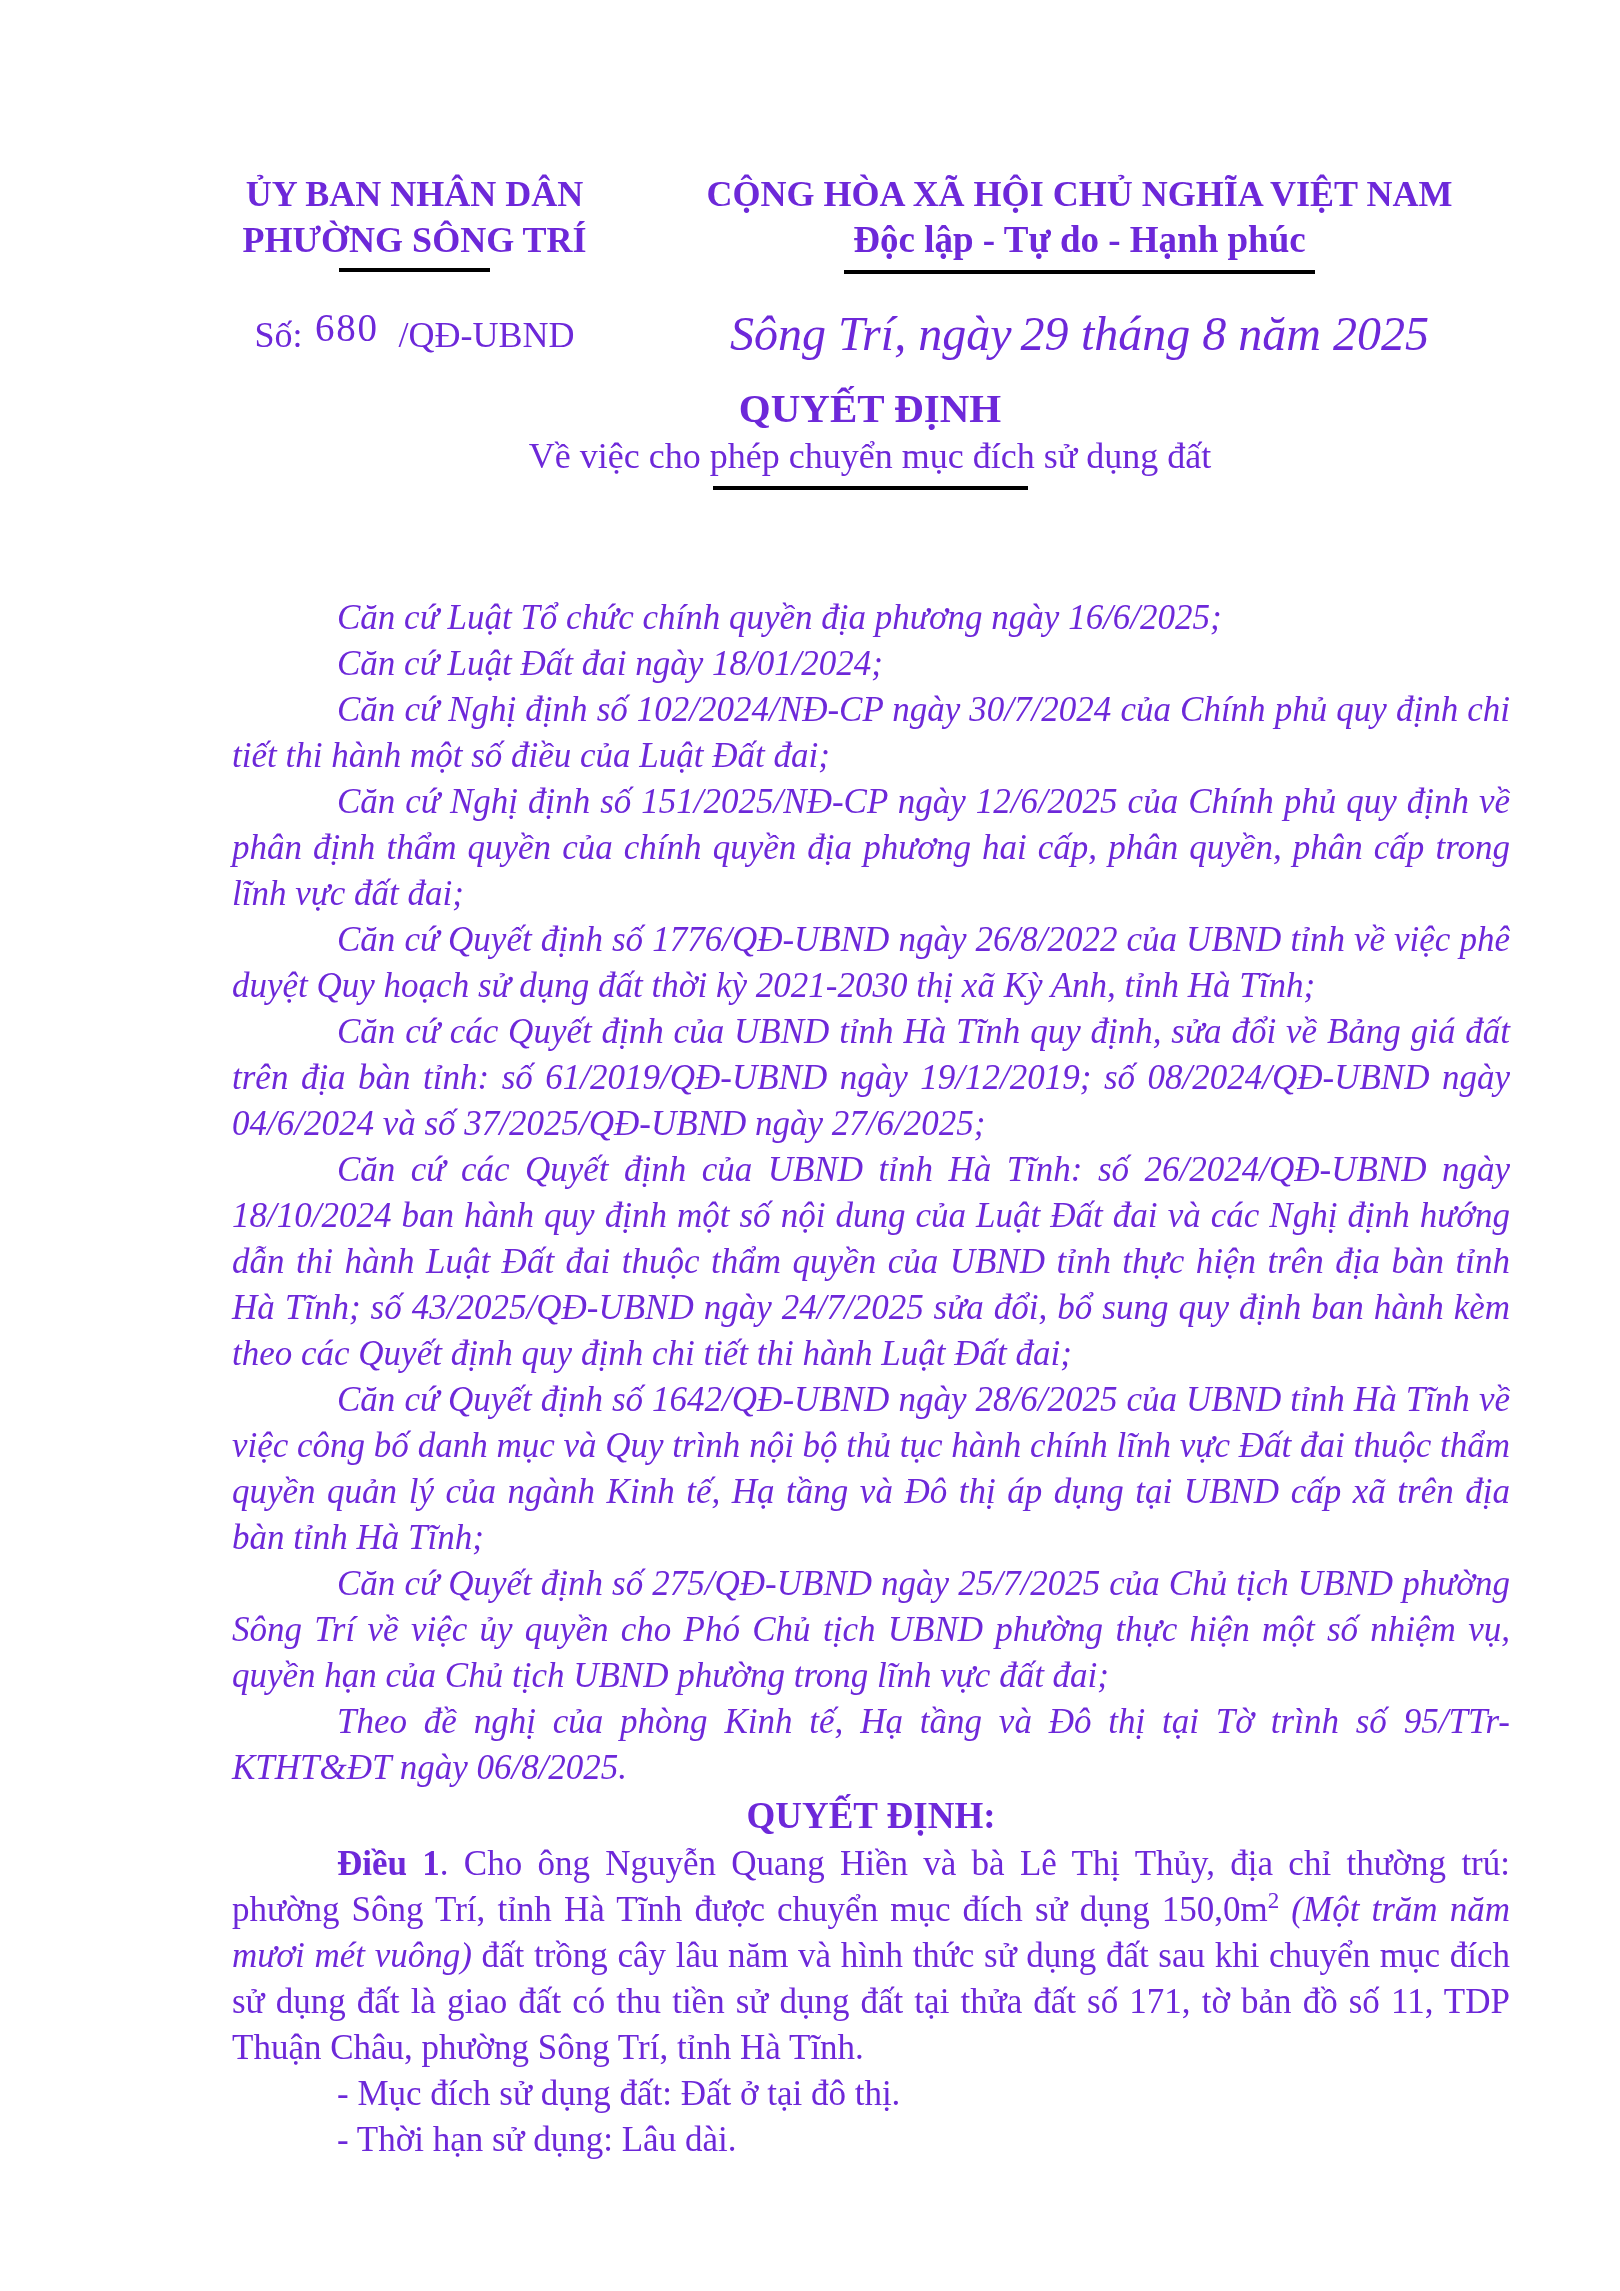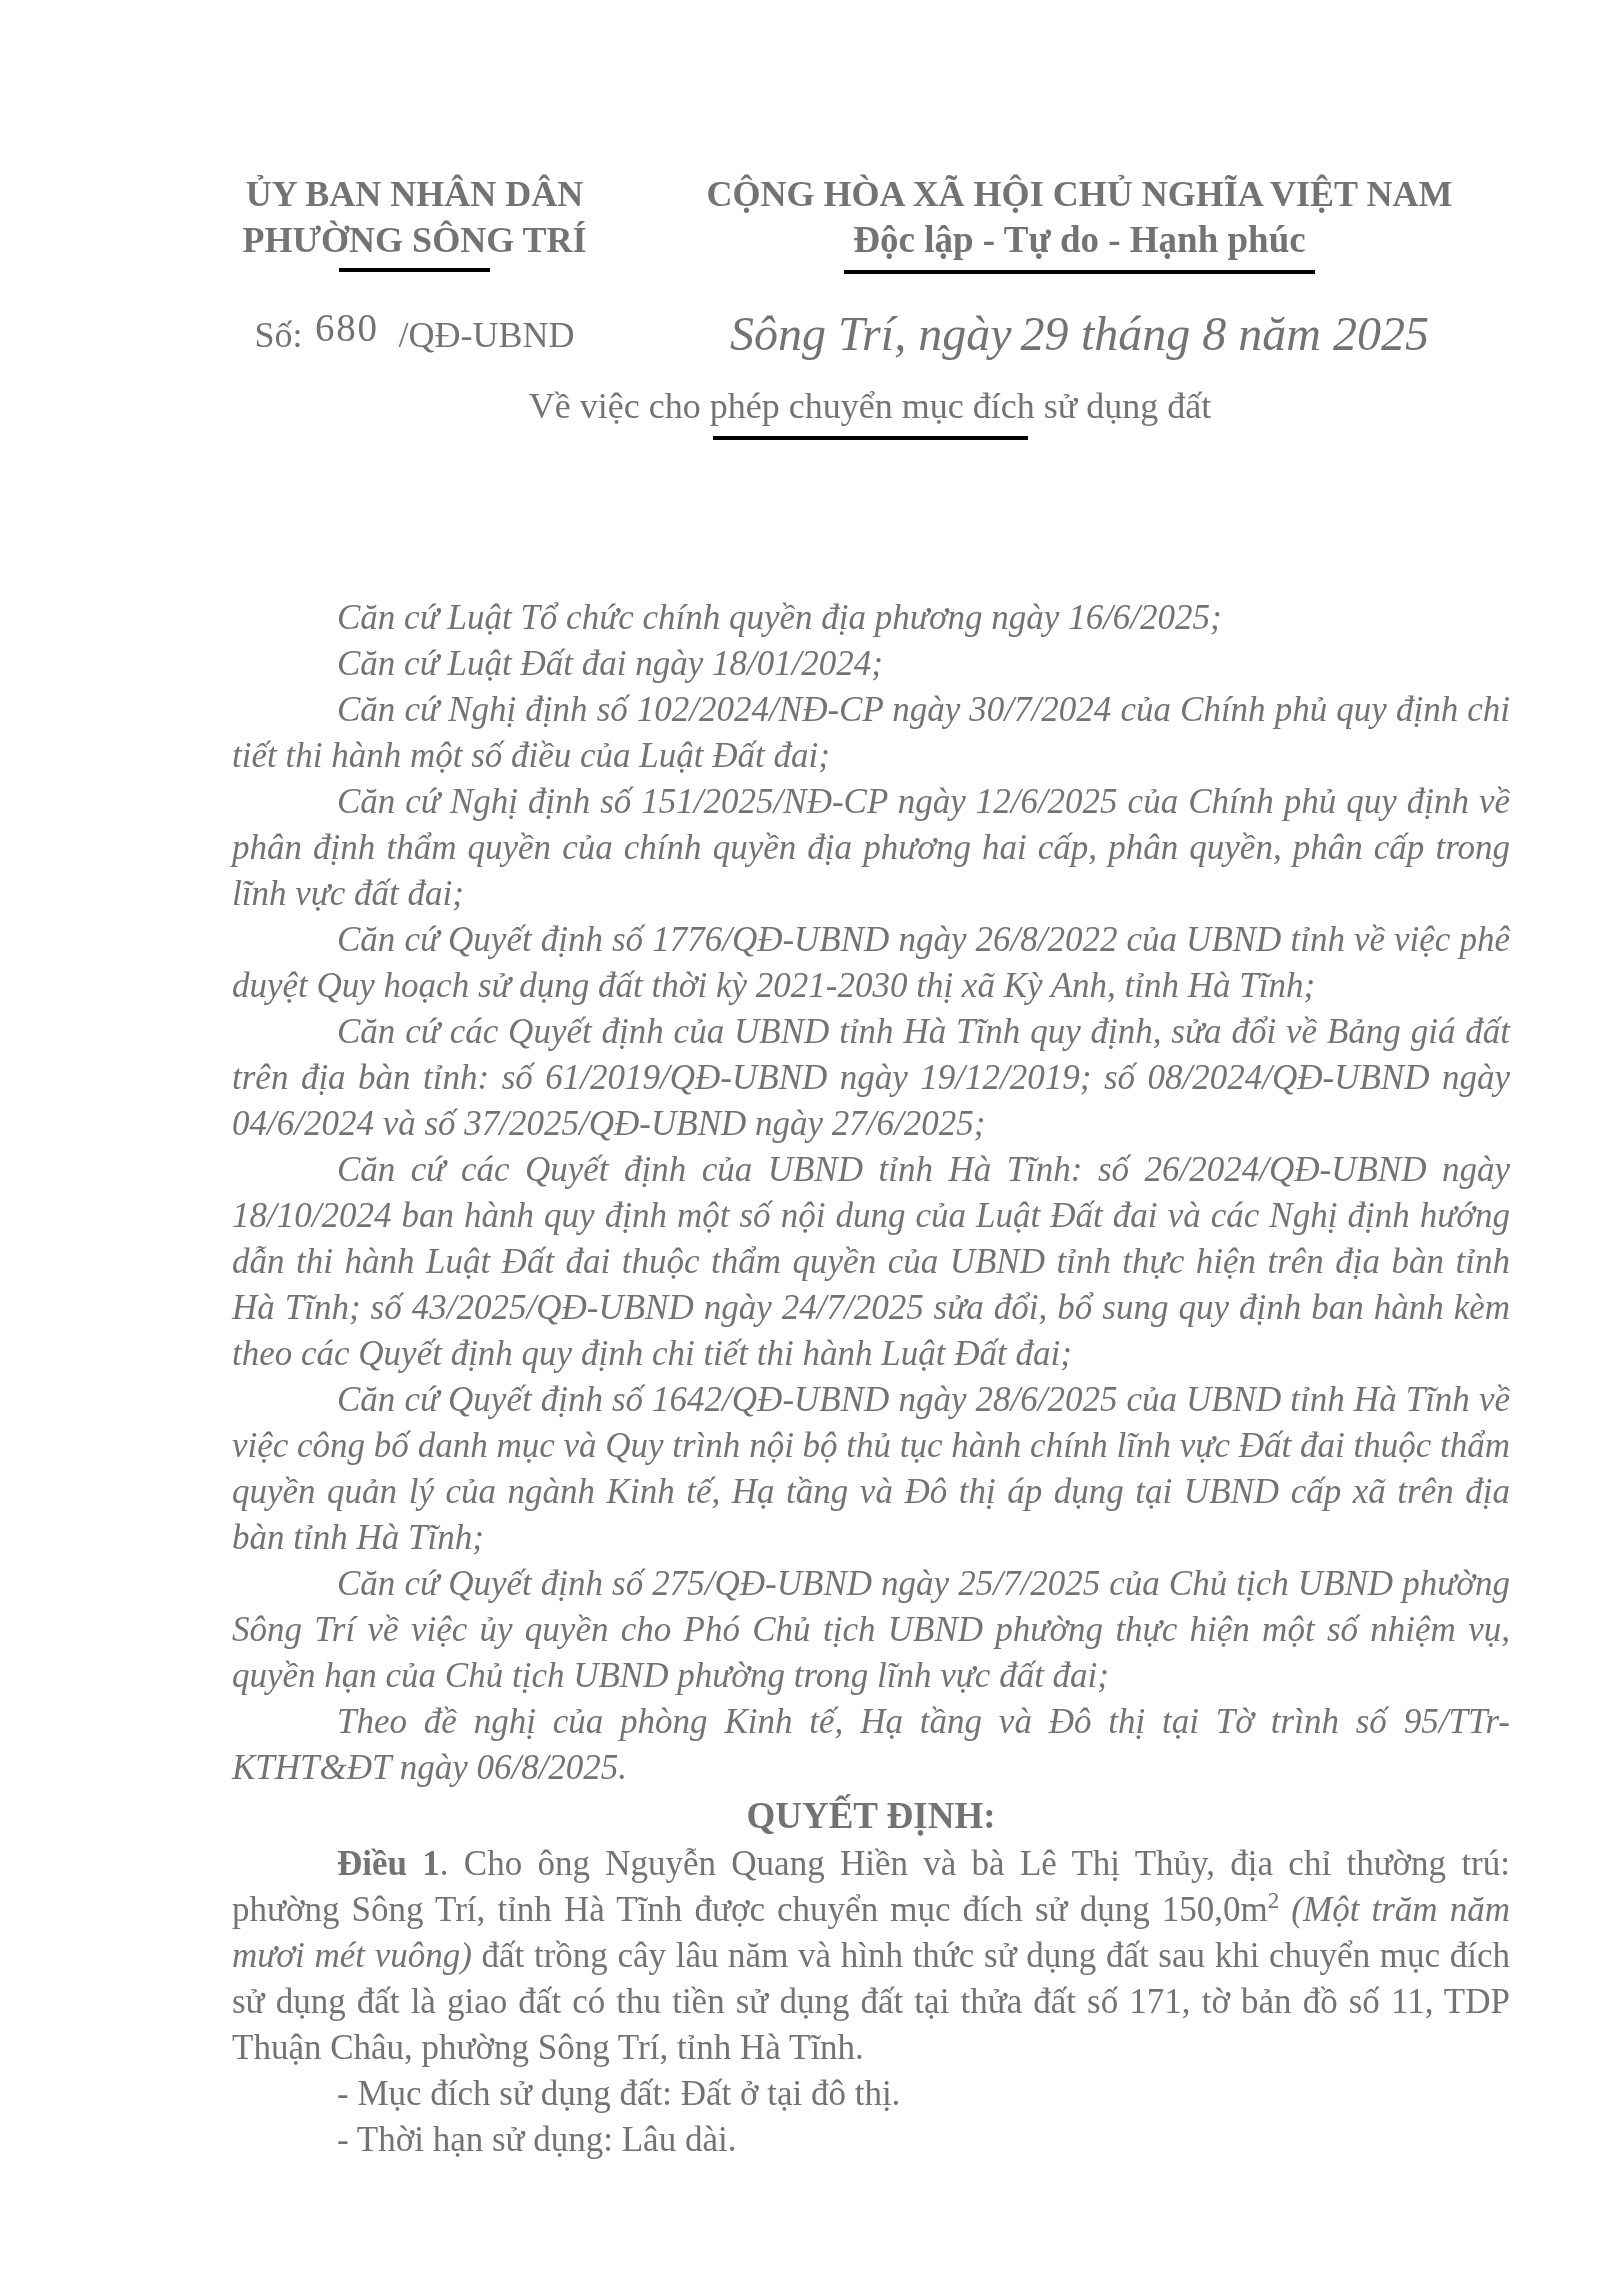--- a/index.html
+++ b/index.html
@@ -5,21 +5,21 @@
   html, body {
     margin: 0;
     padding: 0;
     background: #ffffff;
   }
   .page {
     position: relative;
     width: 1620px;
     height: 2291px;
     background: #ffffff;
-    color: #737373;
+    color: #6d28d9;
     font-family: "Liberation Serif", "DejaVu Serif", serif;
     overflow: hidden;
   }
 
   
   .hdr-left {
     position: absolute;
     left: 205px;
     top: 171px;
     width: 419px;
@@ -151,20 +151,21 @@
   </div>
 
   <div class="hdr-right">
     <div class="nat-line1">CỘNG HÒA XÃ HỘI CHỦ NGHĨA VIỆT NAM</div>
     <div class="nat-line2">Độc lập - Tự do - Hạnh phúc</div>
     <div class="rule rule-right"></div>
     <div class="dateline"><span>Sông Trí, ngày</span><span class="day">29</span><span>tháng 8 năm 2025</span></div>
   </div>
 
   <div class="title-block">
+    <div class="doc-type">QUYẾT ĐỊNH</div>
     <div class="doc-subject">Về việc cho phép chuyển mục đích sử dụng đất</div>
     <div class="rule rule-title"></div>
   </div>
 
   <div class="body-block">
     <p class="preamble-par">Căn cứ Luật Tổ chức chính quyền địa phương ngày 16/6/2025;</p>
     <p class="preamble-par">Căn cứ Luật Đất đai ngày 18/01/2024;</p>
     <p class="preamble-par">Căn cứ Nghị định số 102/2024/NĐ-CP ngày 30/7/2024 của Chính phủ quy định chi tiết thi hành một số điều của Luật Đất đai;</p>
     <p class="preamble-par">Căn cứ Nghị định số 151/2025/NĐ-CP ngày 12/6/2025 của Chính phủ quy định về phân định thẩm quyền của chính quyền địa phương hai cấp, phân quyền, phân cấp trong lĩnh vực đất đai;</p>
     <p class="preamble-par">Căn cứ Quyết định số 1776/QĐ-UBND ngày 26/8/2022 của UBND tỉnh về việc phê duyệt Quy hoạch sử dụng đất thời kỳ 2021-2030 thị xã Kỳ Anh, tỉnh Hà Tĩnh;</p>

